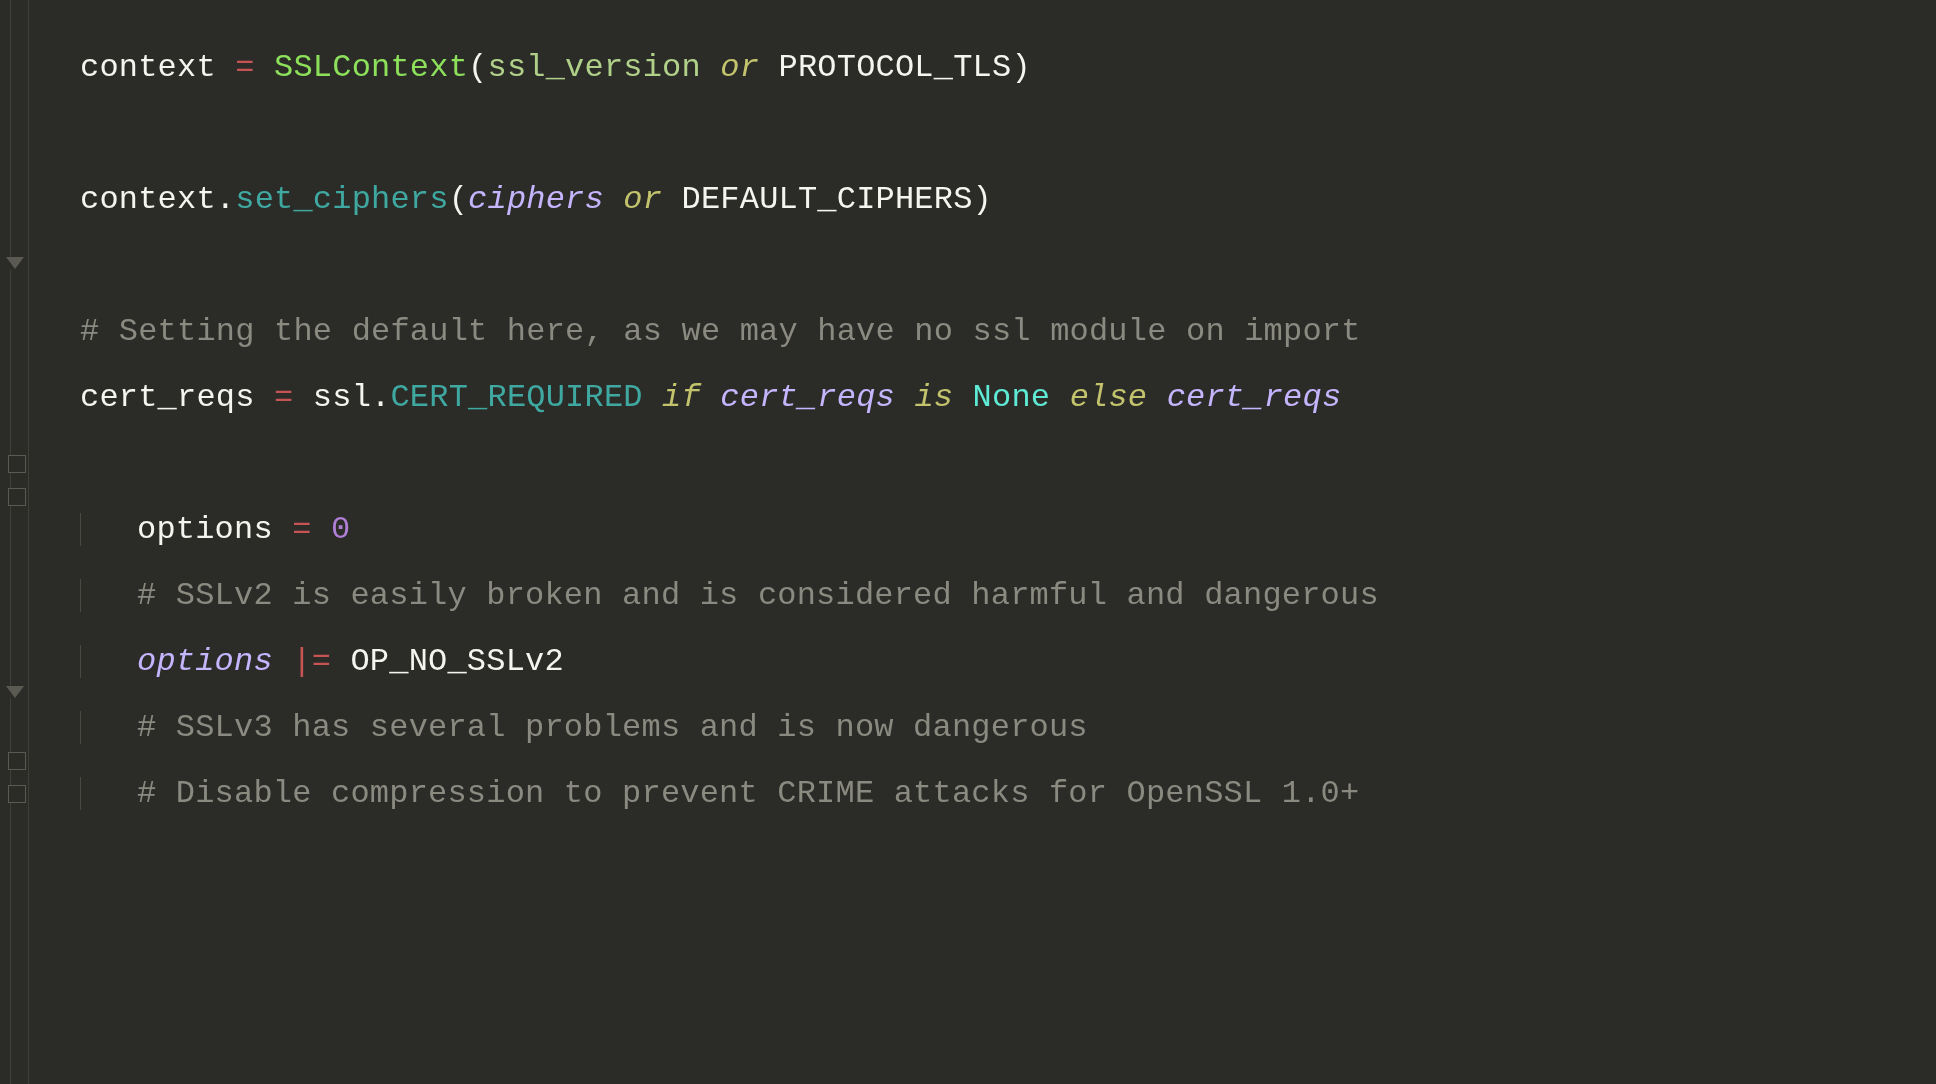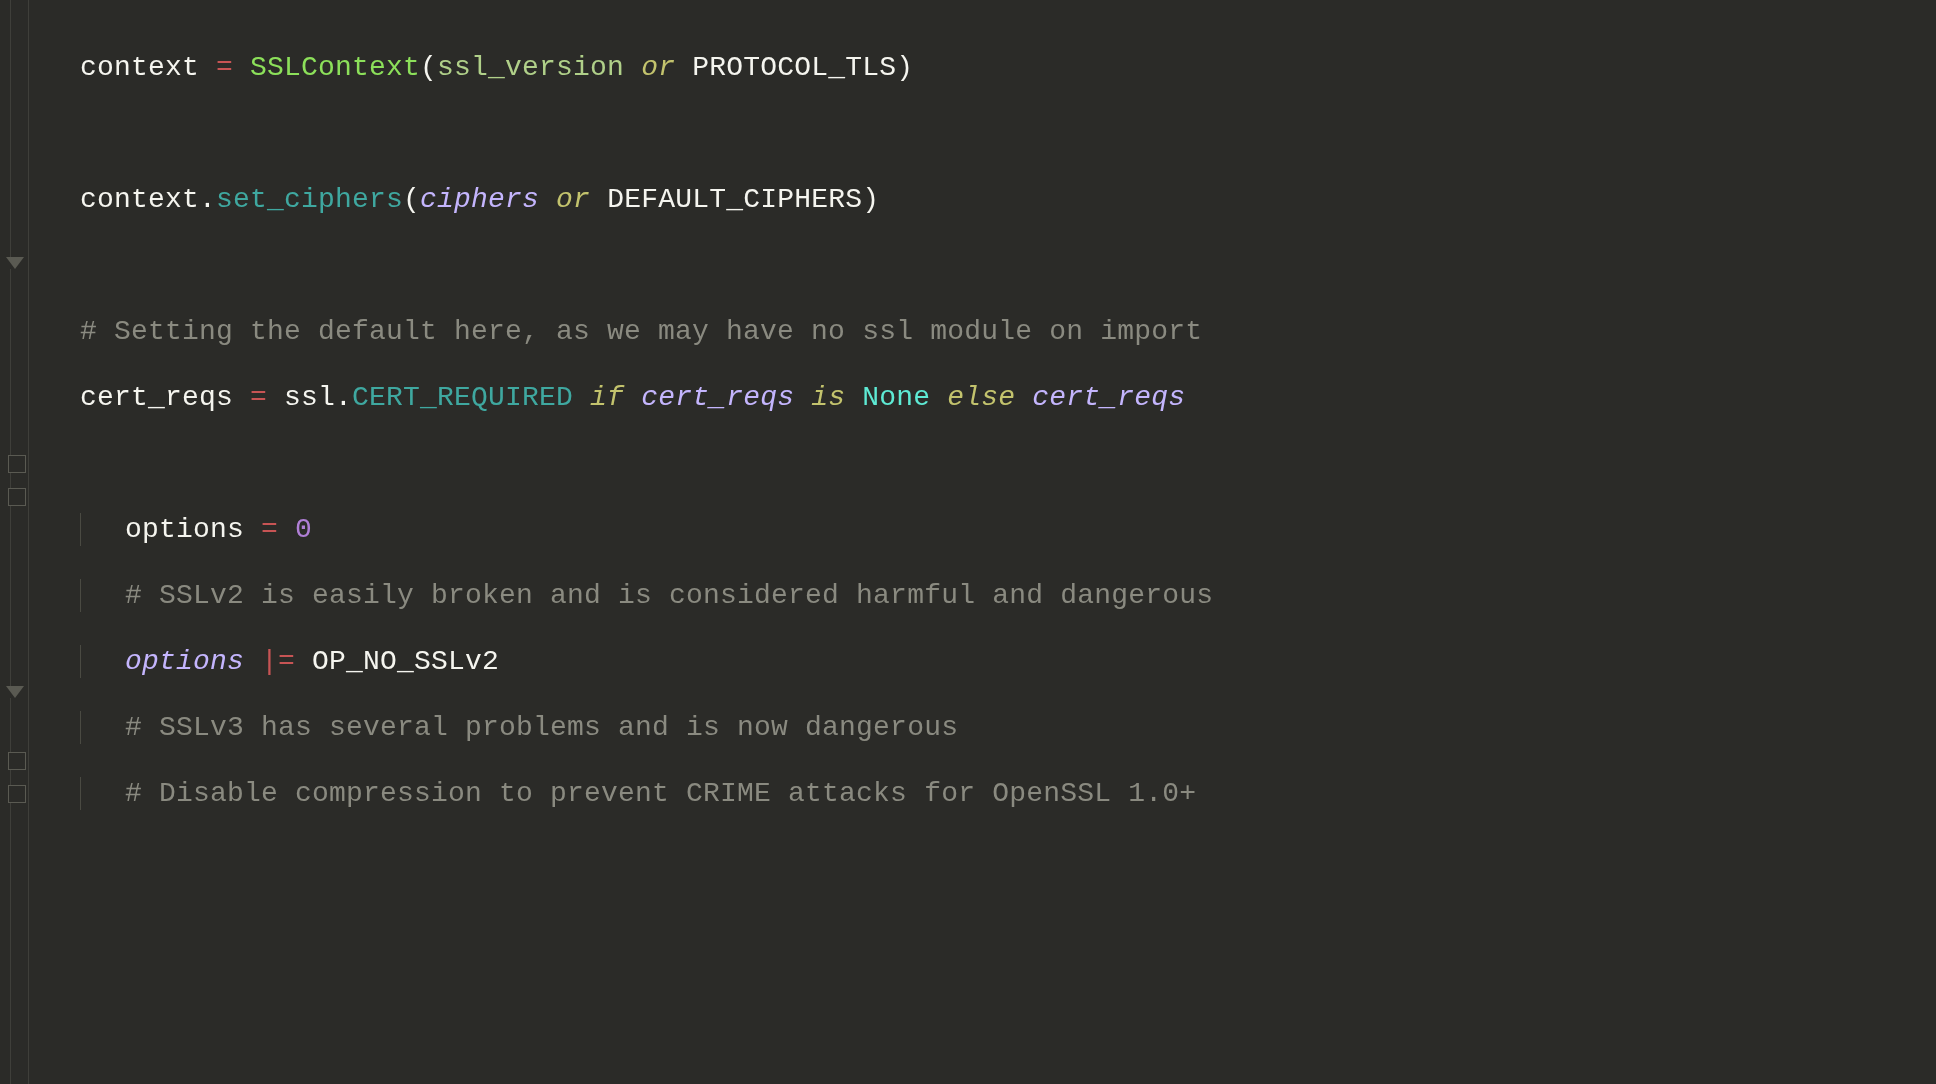--- a/index.html
+++ b/index.html
@@ -1,27 +1,27 @@
 <!DOCTYPE html>
 <html><head>
 <meta charset="utf-8">
 <style>
   html,body{margin:0;padding:0;width:1936px;height:1084px;background:#2b2b28;overflow:hidden}
   .editor{position:absolute;left:0;top:0;width:1936px;height:1084px;
     font-family:ui-monospace,SFMono-Regular,Menlo,Consolas,"Liberation Mono",monospace;
-    font-size:28px;line-height:33px;color:#f5f5ef;font-weight:500;letter-spacing:0.2px}
+    font-size:32px;line-height:33px;color:#f5f5ef;font-weight:500;letter-spacing:0.2px}
   .gutter{position:absolute;left:0;top:0;width:48px;height:100%;pointer-events:none}
   .vline{position:absolute;top:0;bottom:0;width:1px;background:#3f3f3a}
   .fold{position:absolute;left:8px;width:18px;height:18px;border:1px solid #5a5a52;
     background:#2b2b28;box-sizing:border-box}
   .fold.tri{border:none;width:0;height:0;border-left:9px solid transparent;
     border-right:9px solid transparent;border-top:12px solid #5a5a52;left:6px}
   .code{position:absolute;left:80px;top:18px;white-space:pre}
   .ln{display:block;height:33px}
-  .ind1{padding-left:44px}
+  .ind1{padding-left:56px}
   
   .t-def{color:#f5f5ef}           
   .t-op{color:#c75454}            
   .t-kw{color:#c3c36d;font-style:italic}   
   .t-none{color:#5eead4}          
   .t-call{color:#8ce05a}          
   .t-meth{color:#3fa8a0}          
   .t-attr2{color:#b0d089}         
   .t-arg{color:#c4b5fd;font-style:italic}  
   .t-num{color:#b07fd6}           

